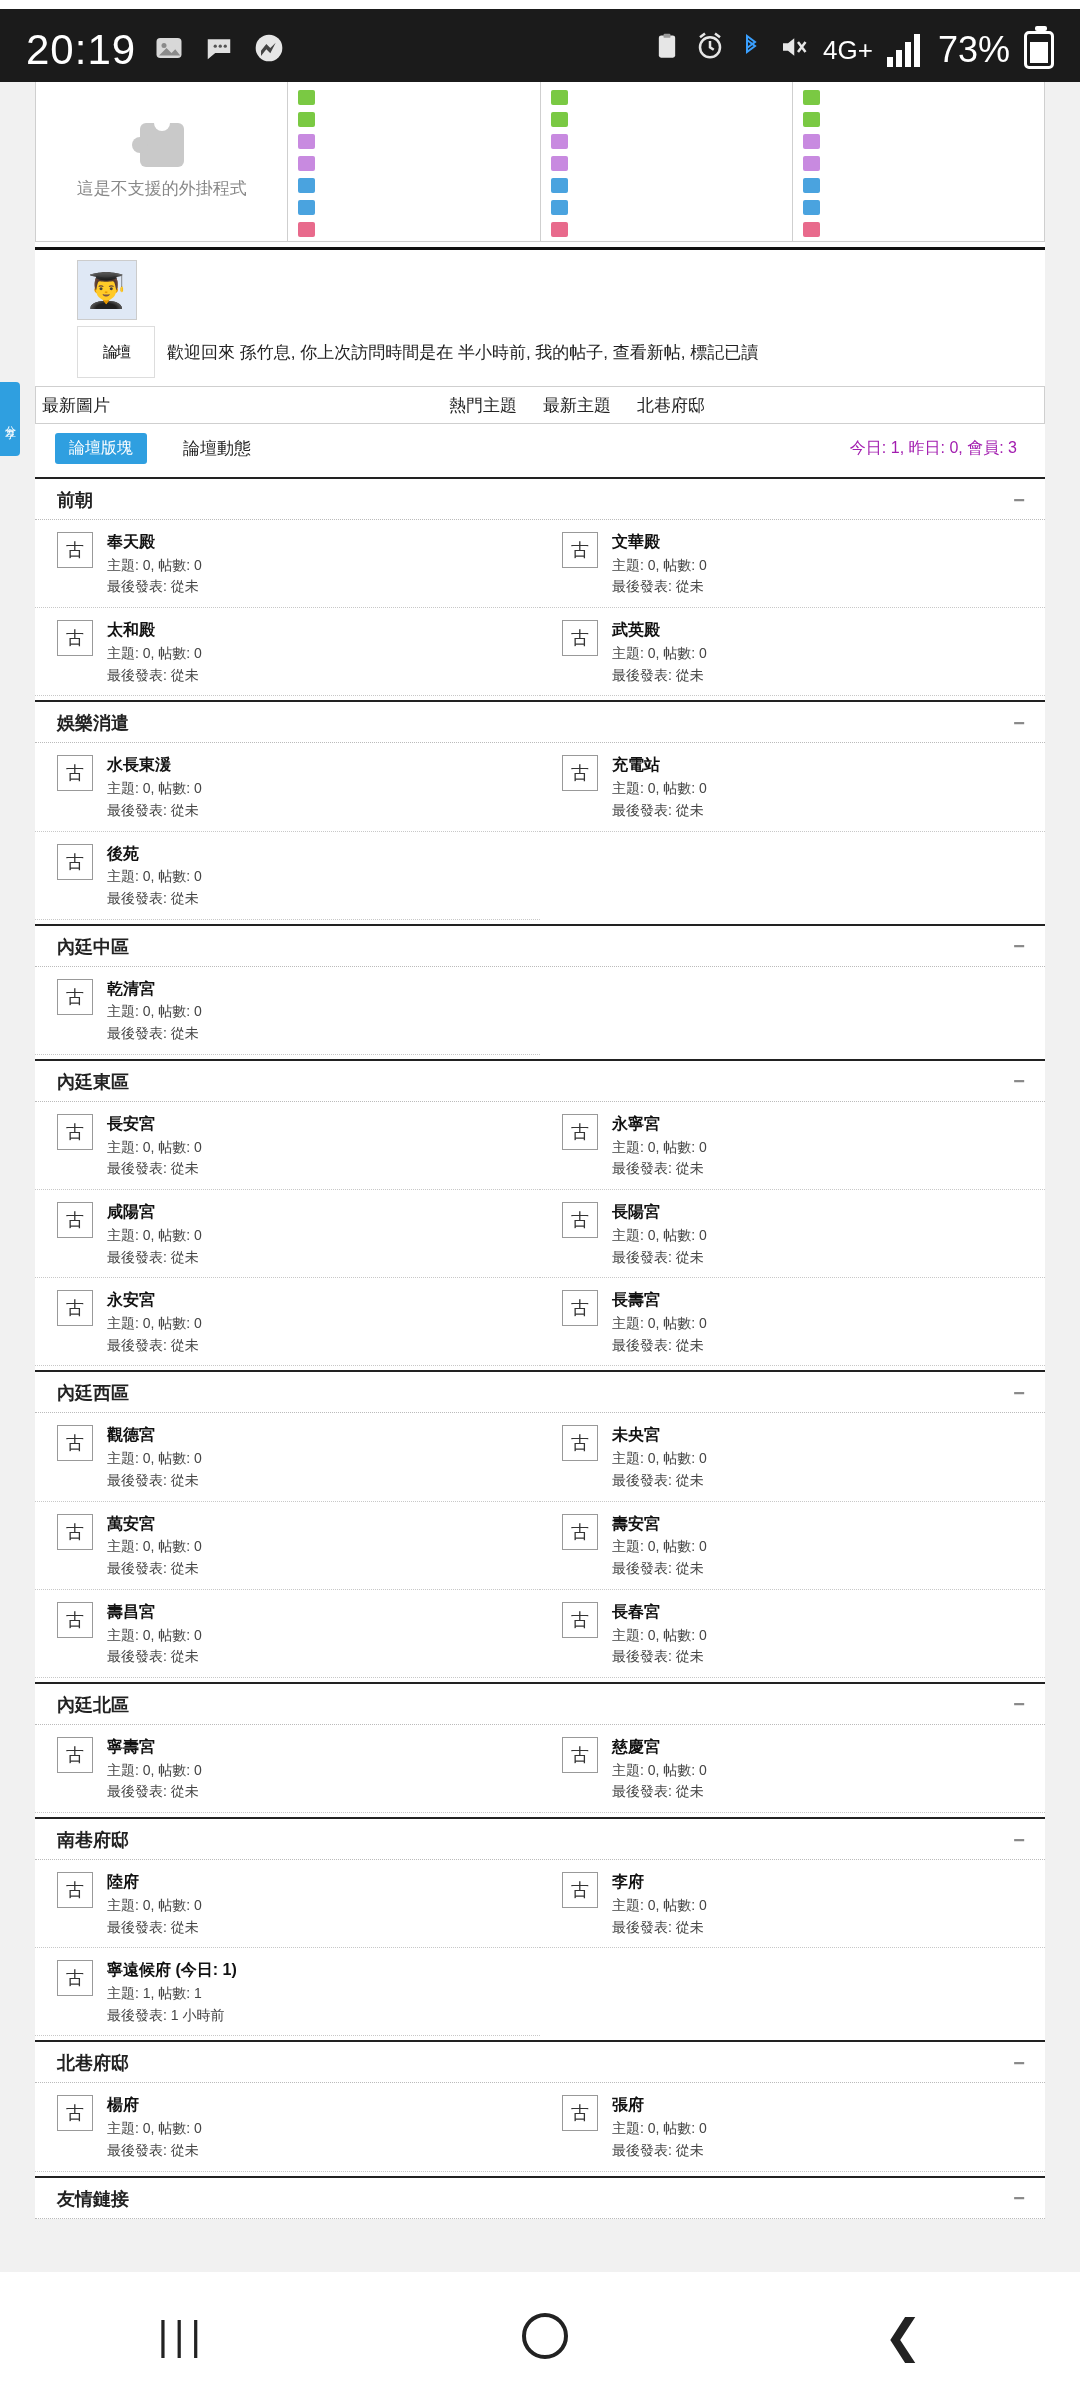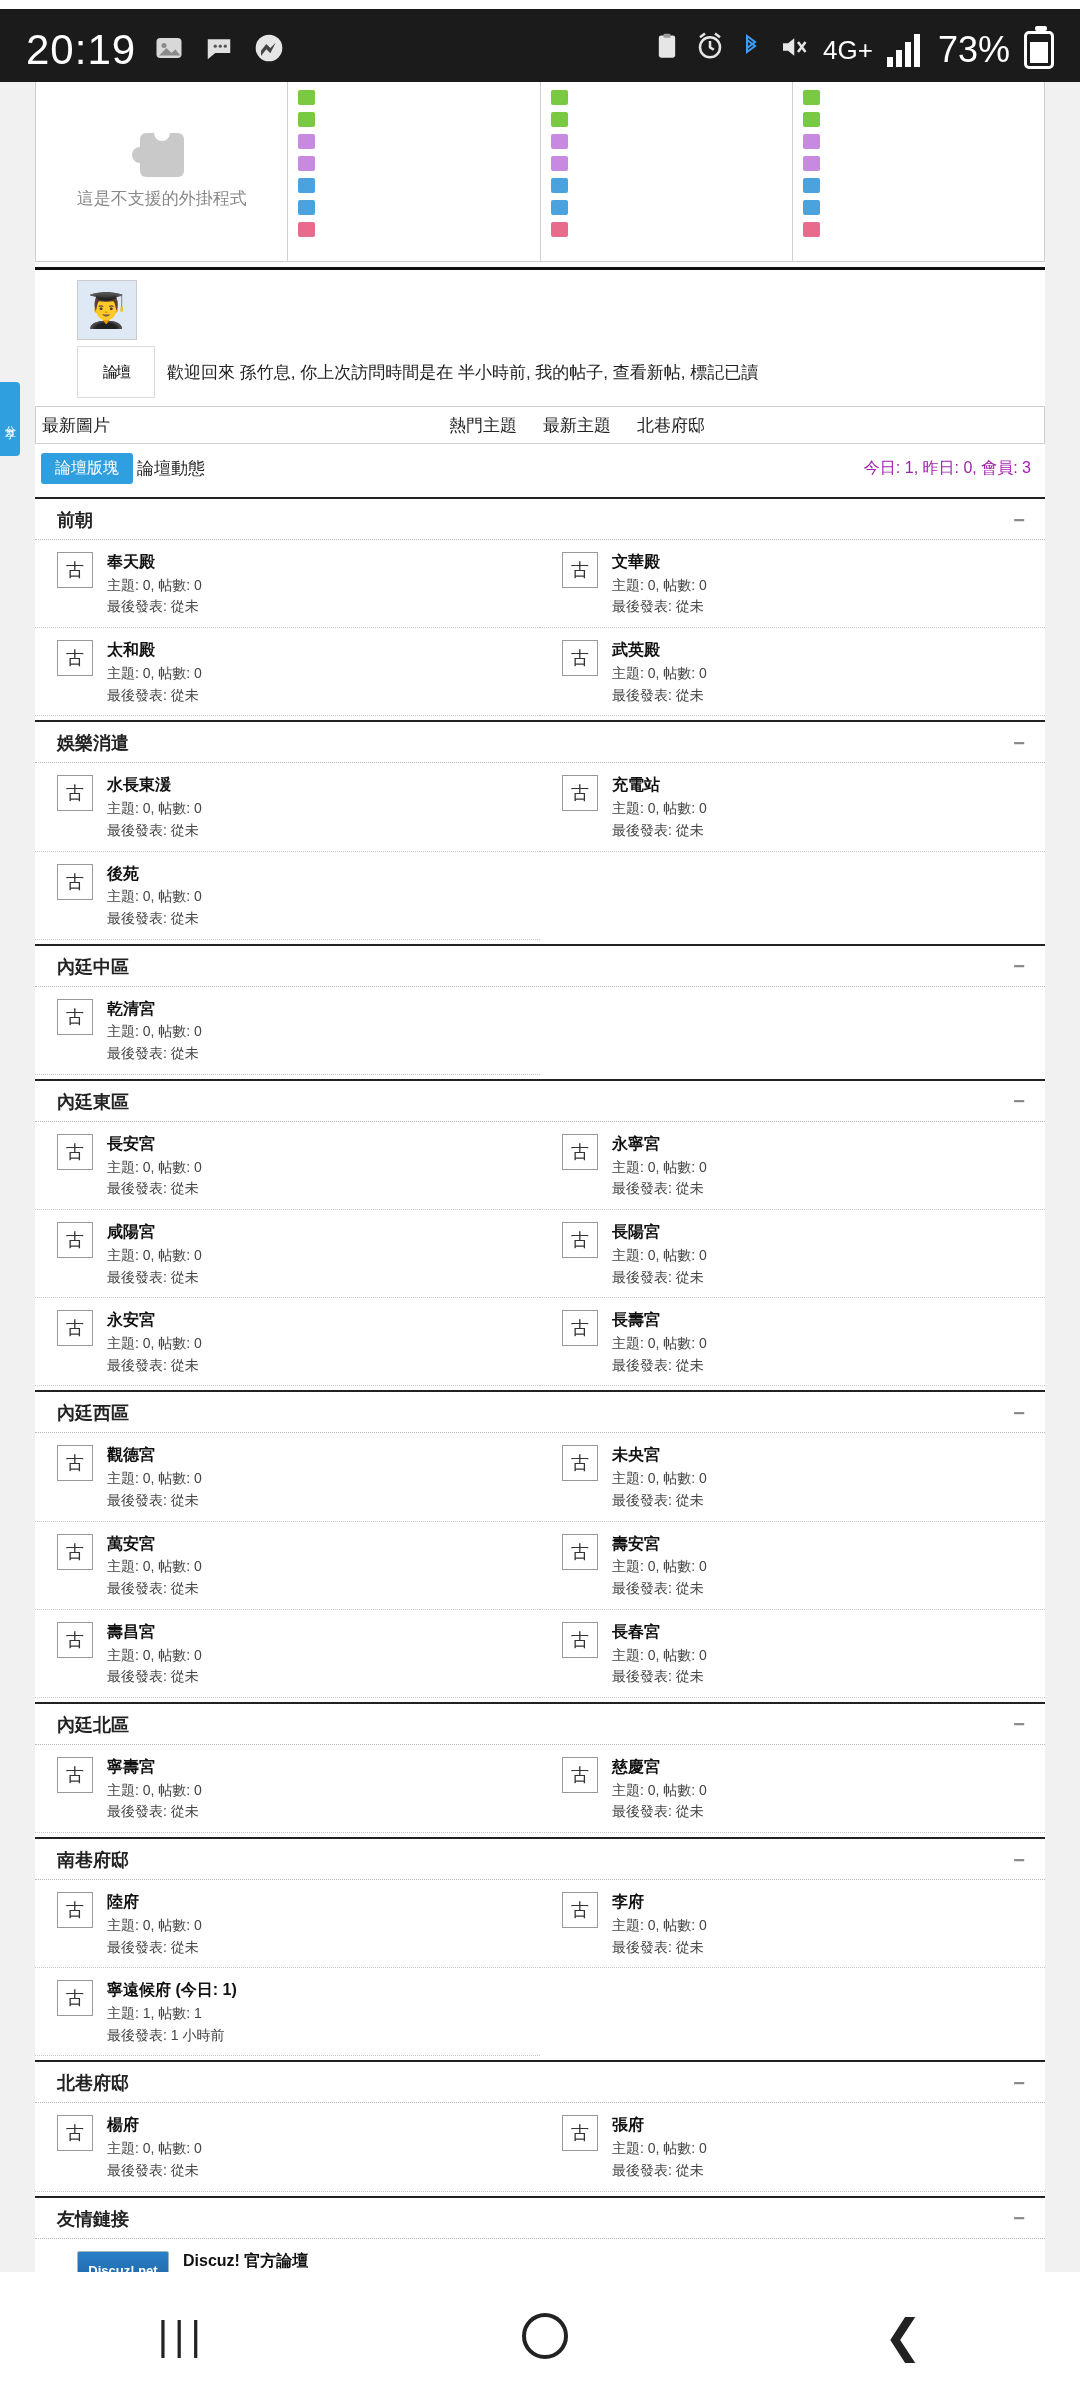--- a/index.html
+++ b/index.html
@@ -27,21 +27,21 @@
   .bars span:nth-child(3){height:25px}.bars span:nth-child(4){height:33px}
 
   
   .page {
     position:absolute; left:0; top:82px; width:1080px; height:2190px;
     background:#f1f1f1; overflow:hidden;
   }
   .content { width:1010px; margin:0 auto; background:#fff; }
 
   
-  .plugrow { display:flex; border:1px solid #cfcfcf; border-top:none; background:#fff; height:180px; }
+  .plugrow { display:flex; border:1px solid #cfcfcf; border-top:none; background:#fff; height:160px; }
   .plugcell { flex:1; border-right:1px solid #cfcfcf; position:relative; }
   .plugcell:last-child { border-right:none; }
   .plug-unsupported { display:flex; flex-direction:column; align-items:center; justify-content:center; height:100%; color:#888; font-size:17px; gap:10px;}
   .puzzle { width:44px; height:44px; background:#c9c9c9; position:relative; border-radius:6px;}
   .puzzle:before{content:"";position:absolute;width:16px;height:16px;background:#c9c9c9;border-radius:50%;left:-8px;top:14px;}
   .puzzle:after{content:"";position:absolute;width:16px;height:16px;background:#fff;border-radius:50%;left:14px;top:-8px;}
   .icolist { padding:8px 0 0 10px; display:flex; flex-direction:column; gap:7px;}
   .icolist i { width:17px; height:15px; border-radius:2px; display:block; }
 
   .mainband { height:8px; background:#fff; border-bottom:3px solid #111; }
@@ -49,21 +49,21 @@
   
   .avatar-row { padding:10px 0 0 42px; }
   .bigavatar { width:60px; height:60px; border:1px solid #ccc; background:#dfe8f5; display:flex; align-items:center; justify-content:center; font-size:34px;}
   .welcome-row { display:flex; align-items:center; gap:12px; padding:6px 0 8px 42px;}
   .logo { width:78px; height:52px; background:#fff; border:1px solid #ddd; display:flex;align-items:center;justify-content:center; font-size:15px; letter-spacing:-2px; overflow:hidden;}
   .welcome-text { font-size:17px; color:#222; }
 
   .navbar { border:1px solid #cfcfcf; height:38px; display:flex; align-items:center; font-size:17px; color:#222; }
   .navbar .nb-left { padding-left:6px; }
   .navbar .nb-mid { margin-left:auto; margin-right:auto; display:flex; gap:26px;}
-  .subnav { display:flex; align-items:center; padding:8px 6px; font-size:17px; gap:0;}
+  .subnav { display:flex; align-items:center; padding:8px 20px; font-size:17px; gap:32px;}
   .tab-active { background:#2f9fe0; color:#fff; padding:5px 14px; border-radius:3px; font-size:16px;}
   .tab-idle { color:#222; padding:5px 4px; }
   .subnav .stat { margin-left:auto; font-size:16px; color:#a21caf; padding-right:8px;text-align:right;}
 
   
   .group { margin-top:4px; }
   .group-head {
     border-top:2px solid #222; border-bottom:1px dotted #bbb;
     font-size:18px; font-weight:bold; color:#222; padding:9px 10px 7px 22px;
     display:flex; align-items:center;
@@ -538,27 +538,20 @@
             </div>
           </div>
         </div>
       </div>
 
     <div class="group">
       <div class="group-head">
         <span>友情鏈接</span>
         <span class="collapse">−</span>
       </div>
-      <div class="links-body">
-        <div class="dz-logo">Discuz! net</div>
-        <div>
-          <div class="link-title">Discuz! 官方論壇</div>
-          <div class="link-desc">提供最新 Discuz! 產品新聞、軟件下載與技術交流</div>
-        </div>
-      </div>
     </div>
 
   </div>
 </div>
 
 <div class="navbottom">
   <div class="nb-recents">|||</div>
   <div class="nb-home"></div>
   <div class="nb-icon">❮</div>
 </div>

